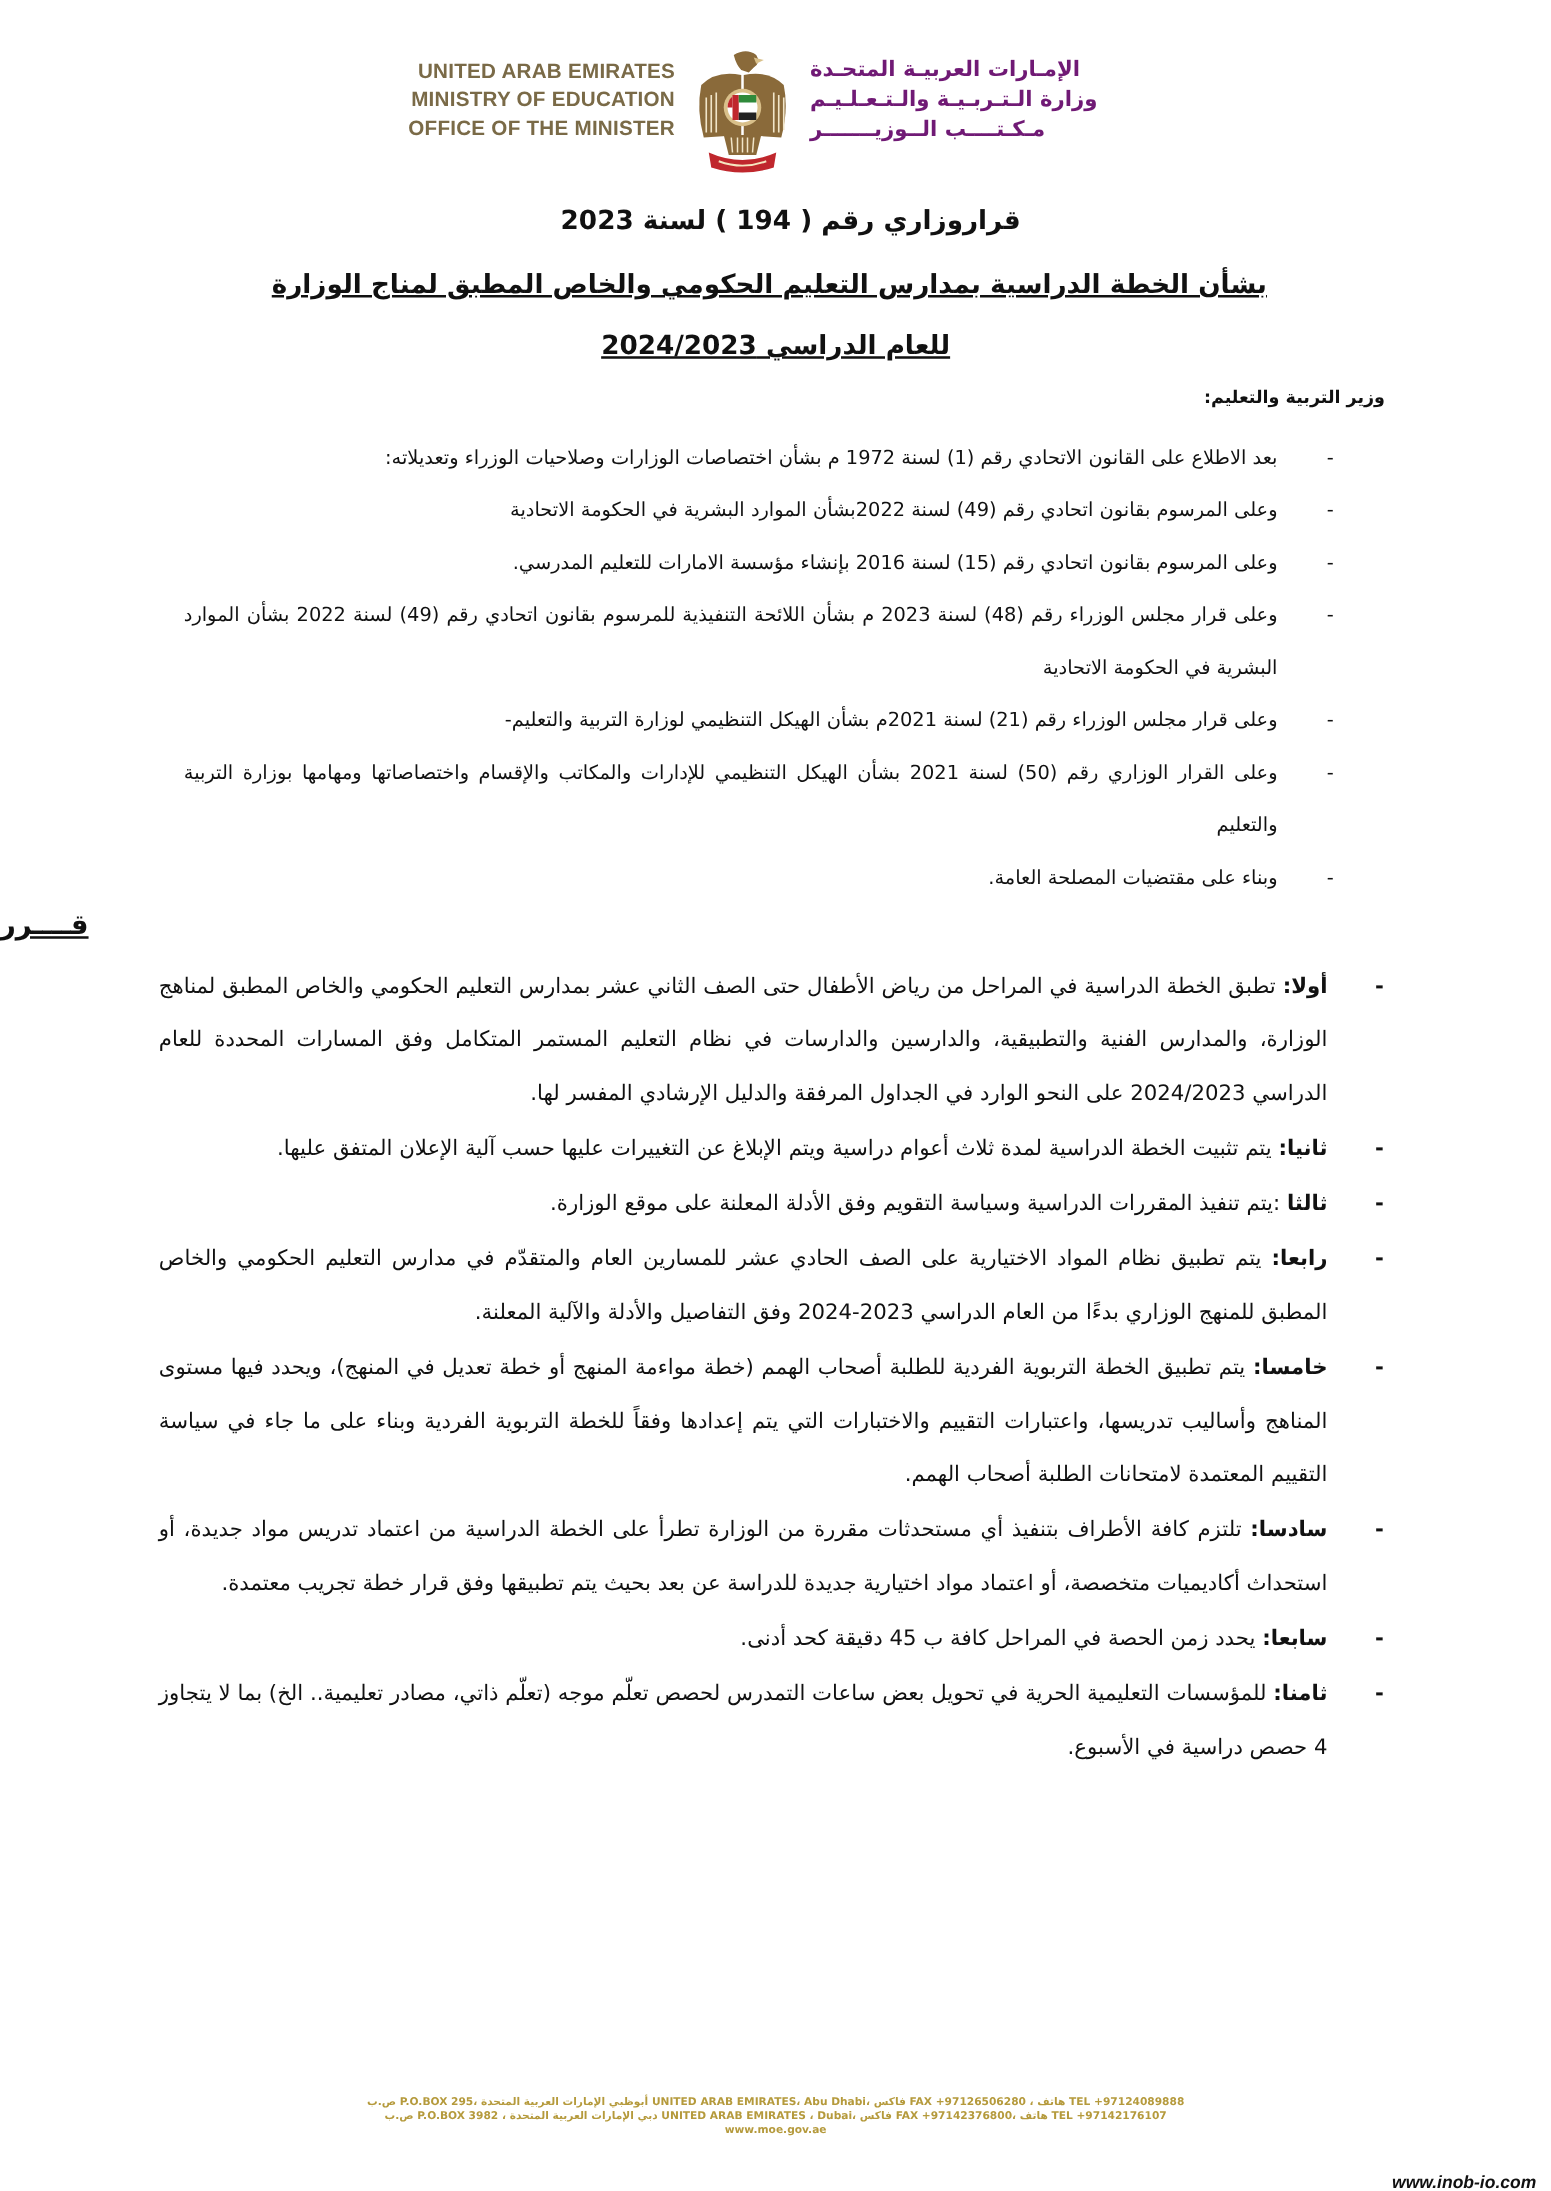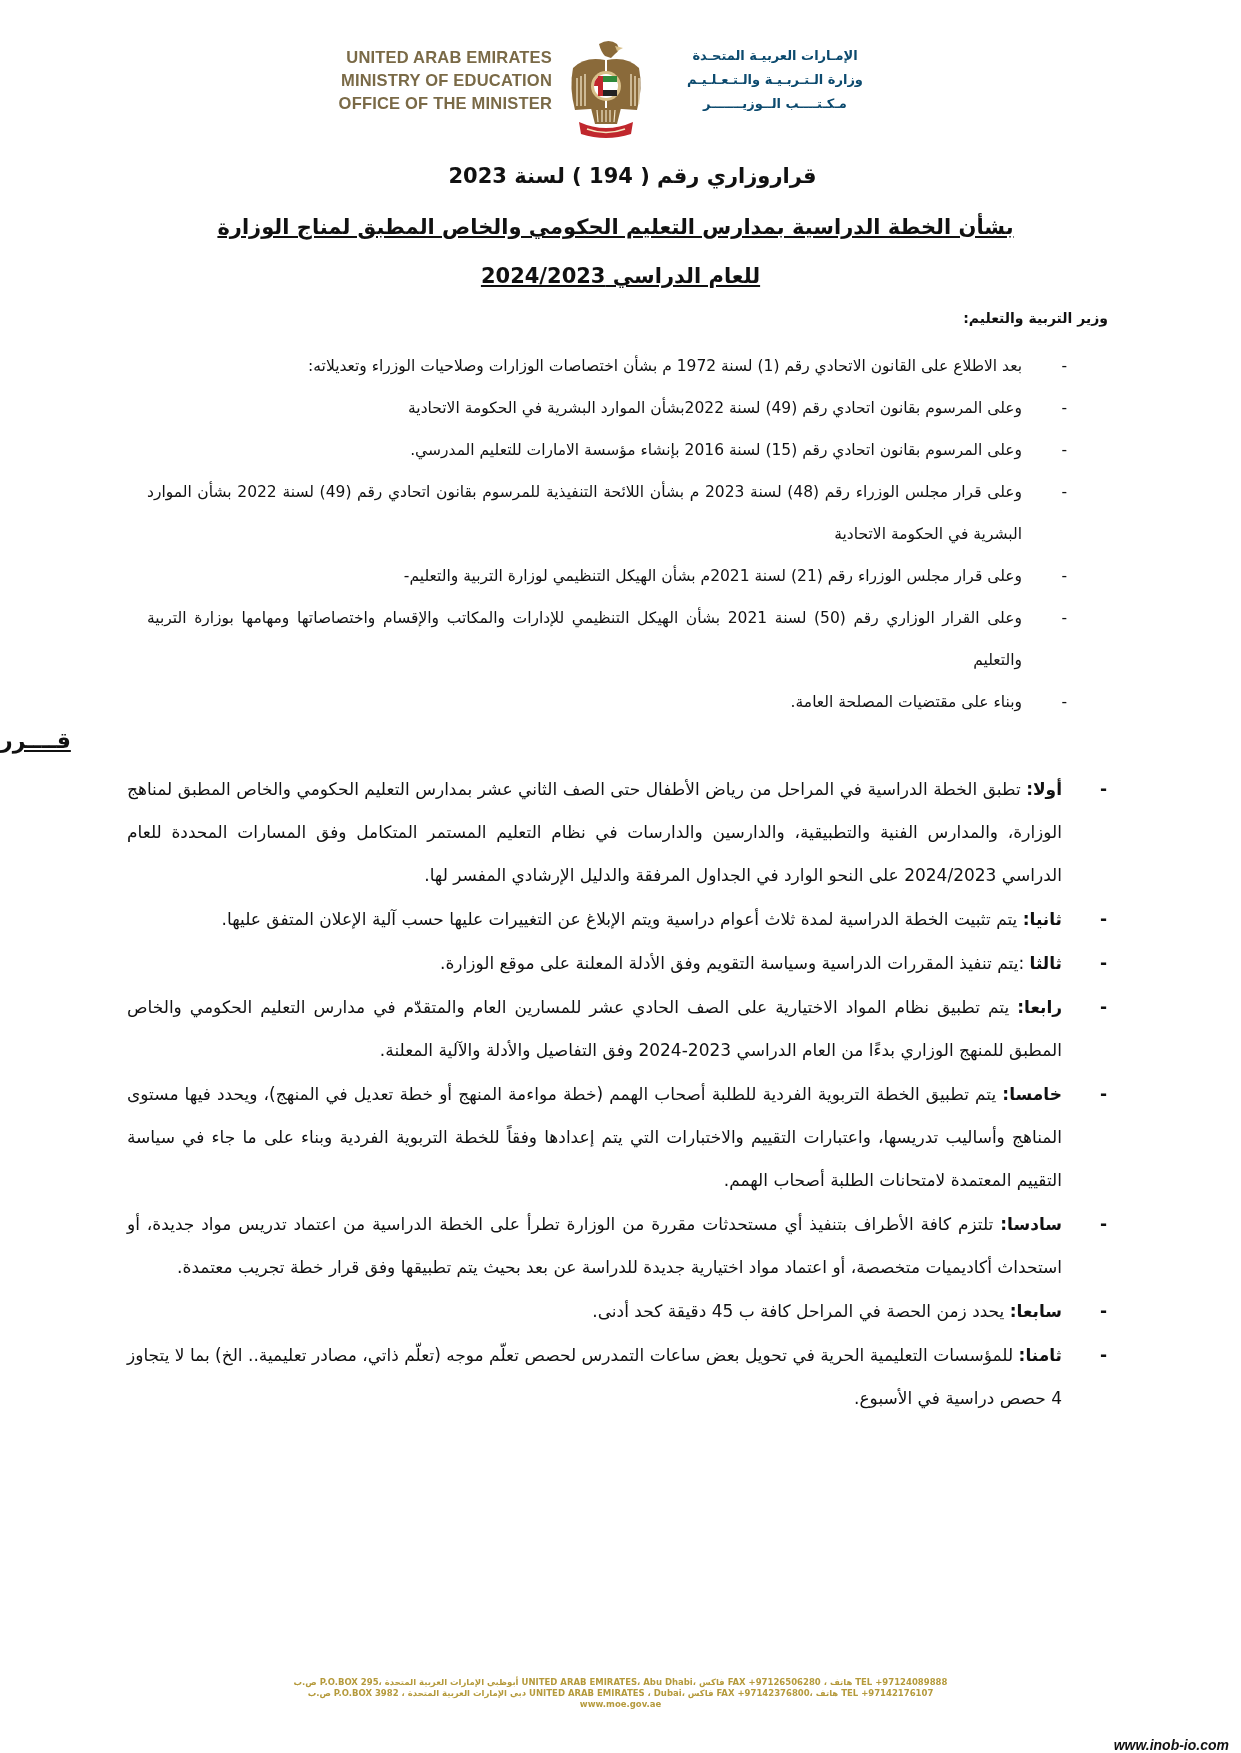--- a/index.html
+++ b/index.html
@@ -1,28 +1,28 @@
 <!DOCTYPE html>
 <html><head>
 <meta charset="utf-8">
 <style>
   html, body { margin: 0; padding: 0; background: #ffffff; }
   body { width: 1241px; height: 1753px; position: relative; overflow: hidden;
          font-family: "DejaVu Sans", sans-serif; color: #111; }
 
   
-  .letterhead { position: absolute; top: 38px; left: 12px; width: 1136px; height: 100px; }
+  .letterhead { position: absolute; top: 38px; left: 0; width: 1136px; height: 100px; }
   .lh-en { position: absolute; left: 300px; top: 8px; width: 240px; text-align: right;
            font-family: "Liberation Sans", sans-serif; font-weight: bold; color: #7a6a47;
            font-size: 16.5px; line-height: 23px; letter-spacing: 0.2px; }
   .lh-en div { white-space: nowrap; }
   .emblem { position: absolute; left: 553px; top: 0px; width: 82px; height: 105px; }
-  .lh-ar { position: absolute; left: 648px; top: 6px; width: 230px; direction: rtl; text-align: center;
-           font-family: "DejaVu Sans", sans-serif; font-weight: bold; color: #0c4a6e;
-           font-size: 13px; line-height: 24px; }
+  .lh-ar { position: absolute; left: 648px; top: 6px; width: 230px; direction: rtl; text-align: left;
+           font-family: "DejaVu Sans", sans-serif; font-weight: bold; color: #701a75;
+           font-size: 17px; line-height: 24px; }
   .lh-ar div { white-space: nowrap; }
 
   
   .title-block { position: absolute; top: 162px; left: 0; width: 1241px; direction: rtl; text-align: center; }
   .title1 { font-family: "DejaVu Sans", sans-serif; font-weight: bold; font-size: 21px;
             line-height: 28px; margin: 0; position: absolute; left: 0; width: 1241px; top: 0; padding-left: 12px; }
   .title2 { font-family: "DejaVu Sans", sans-serif; font-weight: bold; font-size: 21px;
             line-height: 28px; text-decoration: underline; position: absolute; left: 0; width: 1231px; top: 51px; }
   .title3 { font-family: "DejaVu Sans", sans-serif; font-weight: bold; font-size: 21px;
             line-height: 28px; text-decoration: underline; position: absolute; left: 0; width: 1241px; top: 100px; }

